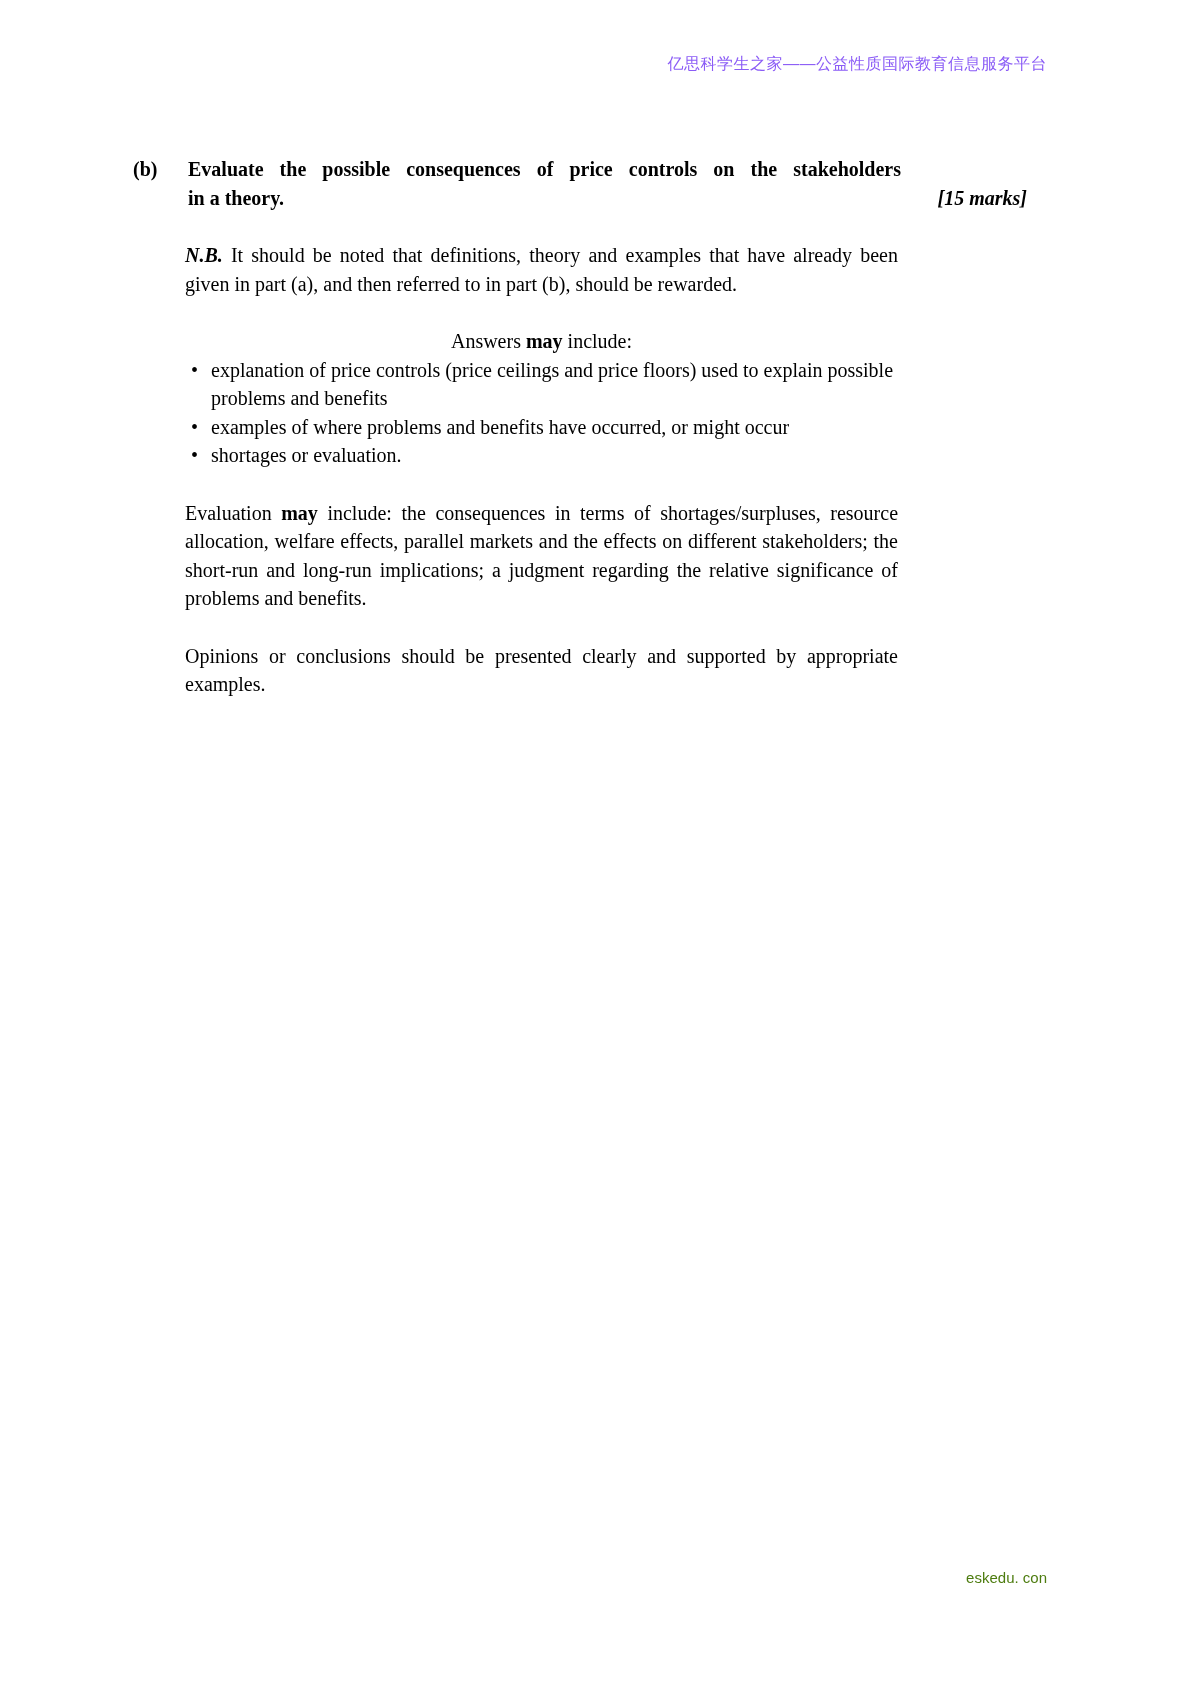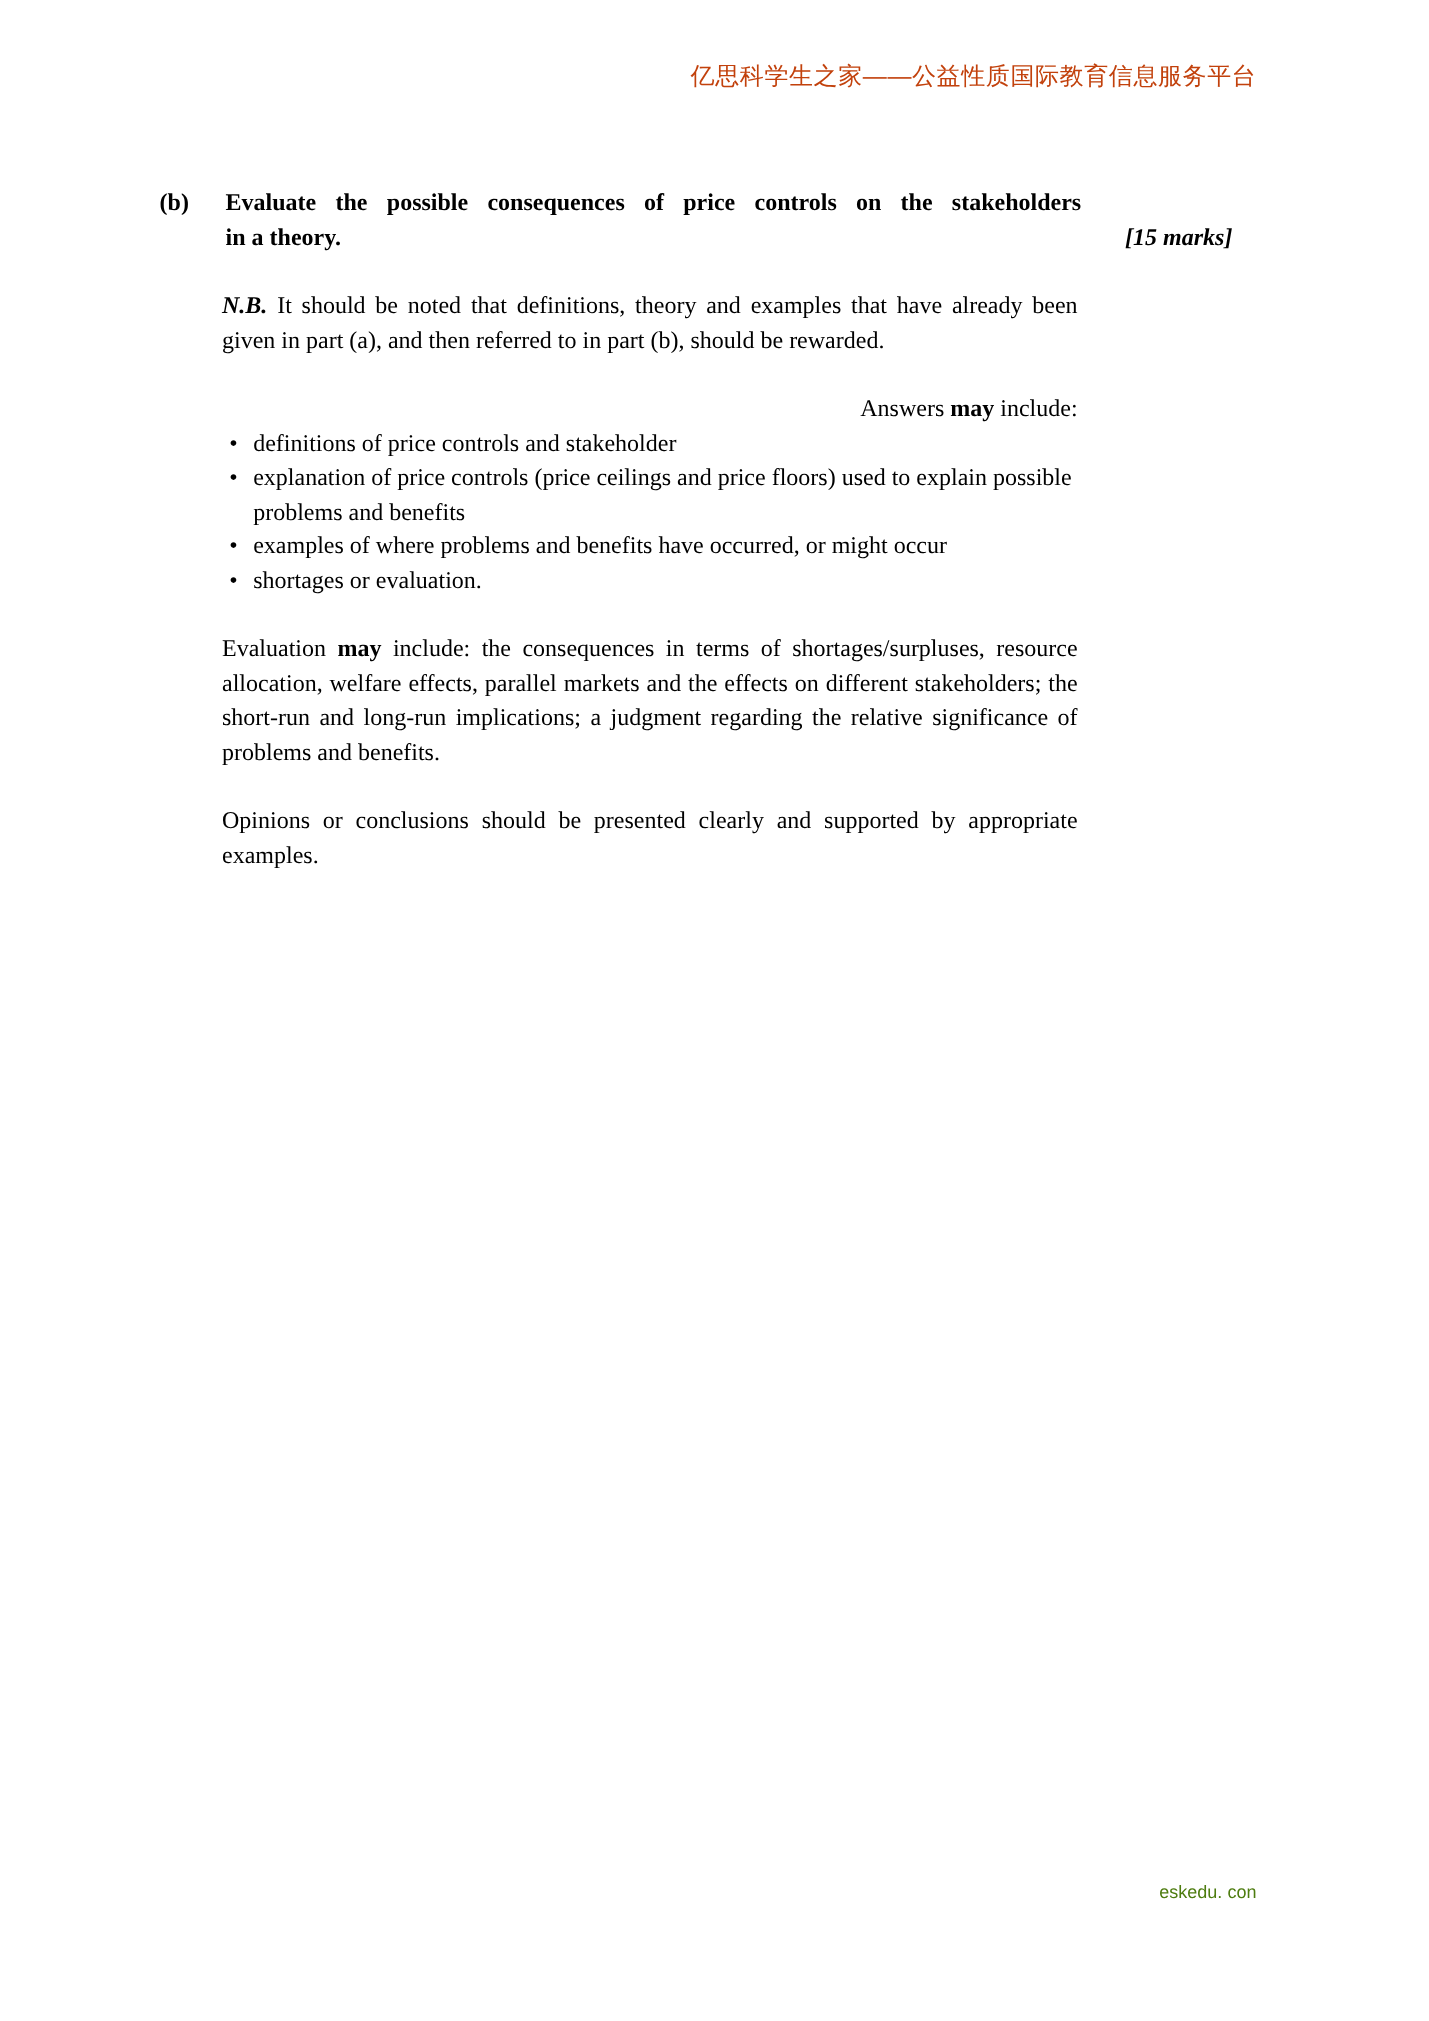--- a/index.html
+++ b/index.html
@@ -14,22 +14,22 @@
     font-size: 20px;
     line-height: 28.5px;
     color: #000000;
     overflow: hidden;
   }
   .header-watermark {
     position: absolute;
     top: 50px;
     right: 144px;
     font-family: "Liberation Sans", sans-serif;
-    font-size: 20px;
-    color: #c2410c;
+    font-size: 16px;
+    color: #8b5cf6;
     letter-spacing: 0.5px;
   }
   .footer-watermark {
     position: absolute;
     top: 1564px;
     right: 144px;
     font-family: "Liberation Sans", sans-serif;
     font-size: 15px;
     color: #4d7c0f;
   }
@@ -81,21 +81,21 @@
   ul.answers-list li {
     position: relative;
     padding-left: 26px;
   }
   ul.answers-list li::before {
     content: "\2022";
     position: absolute;
     left: 6px;
     top: 0;
   }
-  .answers-intro { text-align: right; }
+  .answers-intro { text-align: center; }
 </style>
 </head>
 <body>
 
 <div class="page">
 
   <div class="header-watermark">亿思科学生之家——公益性质国际教育信息服务平台</div>
 
   <div class="content">
 
@@ -106,21 +106,20 @@
         <div class="line2">in a theory.</div>
       </div>
       <span class="q-marks">[15 marks]</span>
     </div>
 
     <p class="para"><span class="nb-prefix">N.B.</span><span> It should be noted that definitions, theory and examples that have already been given in part (a), and then referred to in part (b), should be rewarded.</span></p>
 
     <p class="para answers-intro"><span>Answers </span><span class="b">may</span><span> include:</span></p>
 
     <ul class="answers-list">
-      <li>definitions of price controls and stakeholder</li>
       <li>explanation of price controls (price ceilings and price floors) used to explain possible problems and benefits</li>
       <li>examples of where problems and benefits have occurred, or might occur</li>
       <li>shortages or evaluation.</li>
     </ul>
 
     <p class="para"><span>Evaluation </span><span class="b">may</span><span> include: the consequences in terms of shortages/surpluses, resource allocation, welfare effects, parallel markets and the effects on different stakeholders; the short-run and long-run implications; a judgment regarding the relative significance of problems and benefits.</span></p>
 
 
     <p class="para">Opinions or conclusions should be presented clearly and supported by appropriate examples.</p>
 

